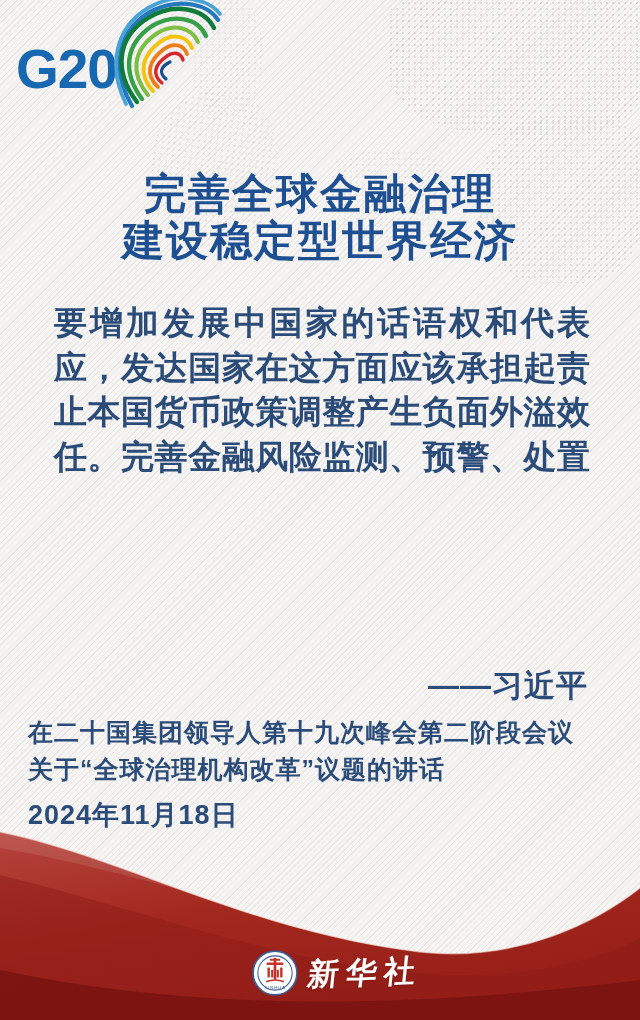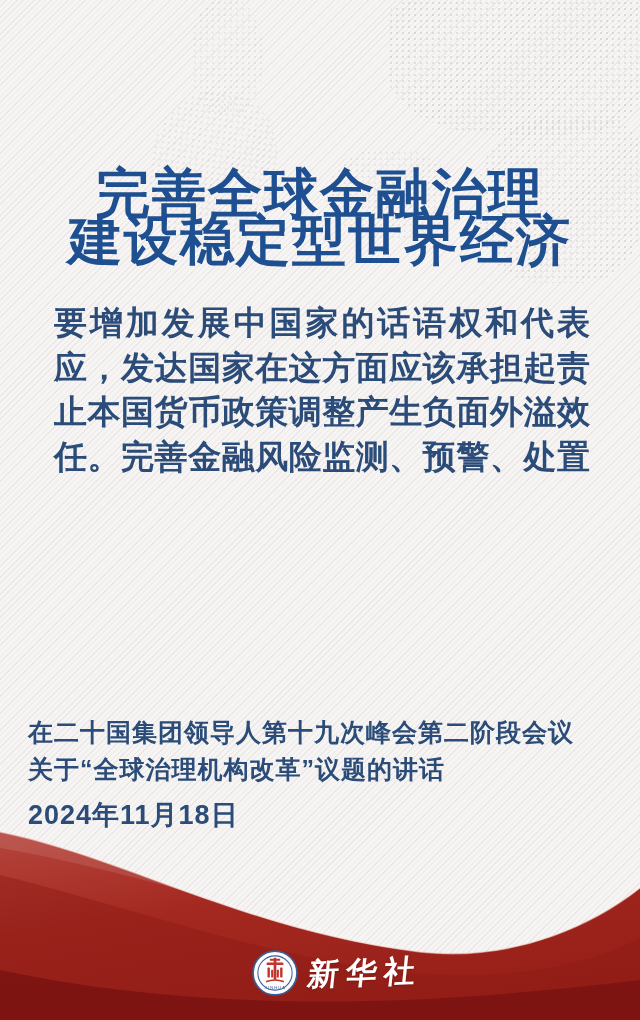--- a/index.html
+++ b/index.html
@@ -31,21 +31,21 @@
     position:absolute;left:16px;top:42px;
     font-size:55px;font-weight:800;letter-spacing:-1px;
     color:#1767b1;line-height:1;
   }
   .g20-swirl{position:absolute;left:92px;top:-2px;}
 
   
   .title{
     position:absolute;left:0;top:170px;width:640px;z-index:2;
     text-align:center;color:#1d4f91;
-    font-size:54px;line-height:47px;font-weight:800;letter-spacing:2px;
+    font-size:42px;line-height:47px;font-weight:800;letter-spacing:2px;
   }
   
   .quote{
     position:absolute;left:54px;top:301px;width:536px;z-index:2;
     color:#2b4c78;font-weight:700;font-size:33px;line-height:44.5px;
   }
   .q-line{white-space:nowrap;}
   .q-fill{text-align:justify;text-align-last:justify;}
 
   
@@ -75,33 +75,50 @@
 <body>
 
 <div class="poster">
 
   <div class="map-dots dots-a"></div>
   <div class="map-dots dots-b"></div>
   <div class="map-dots dots-c"></div>
   <div class="map-dots dots-d"></div>
   <div class="map-dots dots-e"></div>
 
+  <div class="g20-logo">
+    <span class="g20-text">G20</span>
+    <svg class="g20-swirl" width="132" height="112" viewBox="0 0 132 112">
+      <g fill="none" stroke-linecap="round">
+        <path d="M34,106 C14,66 24,24 64,6 C90,-5 118,2 128,16" stroke="#45a3d8" stroke-width="3.6"></path>
+        <path d="M40,108 C18,70 26,30 62,12 C88,0 116,6 126,22" stroke="#2478bd" stroke-width="4.2"></path>
+        <path d="M45,104 C22,74 24,40 56,20 C82,4 112,10 122,30" stroke="#0f7a3a" stroke-width="4.4"></path>
+        <path d="M50,101 C30,74 33,46 60,28 C82,15 106,20 114,38" stroke="#36a048" stroke-width="4.4"></path>
+        <path d="M56,97 C38,75 41,52 64,36 C82,24 100,30 106,44" stroke="#7dbf45" stroke-width="4"></path>
+        <path d="M61,93 C46,76 49,58 68,44 C82,34 96,39 100,50" stroke="#f3c40f" stroke-width="4"></path>
+        <path d="M66,89 C53,77 56,63 72,51 C82,44 92,47 95,56" stroke="#ee7d18" stroke-width="3.8"></path>
+        <path d="M70,85 C60,77 62,67 75,58 C82,53 89,55 91,62" stroke="#d8262d" stroke-width="3.4"></path>
+        <path d="M74,81 C67,75 68,69 78,64" stroke="#16508f" stroke-width="3.2"></path>
+      </g>
+    </svg>
+  </div>
 
   <div class="title">
     <div>完善全球金融治理</div>
     <div>建设稳定型世界经济</div>
   </div>
 
   <div class="quote">
     <div class="q-line q-fill">要增加发展中国家的话语权和代表</div>
     <div class="q-line q-fill">应，发达国家在这方面应该承担起责</div>
     <div class="q-line q-fill">止本国货币政策调整产生负面外溢效</div>
     <div class="q-line q-fill">任。完善金融风险监测、预警、处置</div>
   </div>
 
+  <div class="author">——习近平</div>
   <div class="occasion">
     <div>在二十国集团领导人第十九次峰会第二阶段会议</div>
     <div>关于“全球治理机构改革”议题的讲话</div>
     <div class="date">2024年11月18日</div>
   </div>
 
   <svg class="ribbon" width="640" height="200" viewBox="0 0 640 200" preserveAspectRatio="none">
     <defs>
       <linearGradient id="rg1" x1="0" y1="0" x2="0.6" y2="1">
         <stop offset="0" stop-color="#b5453d"></stop>

